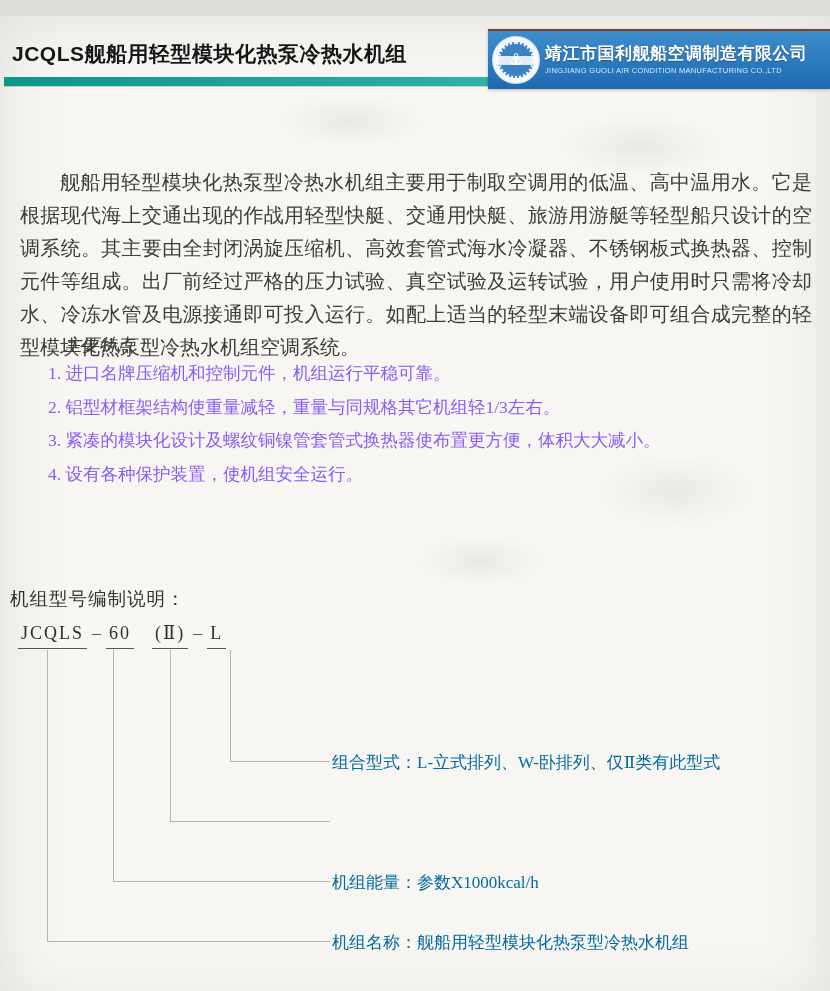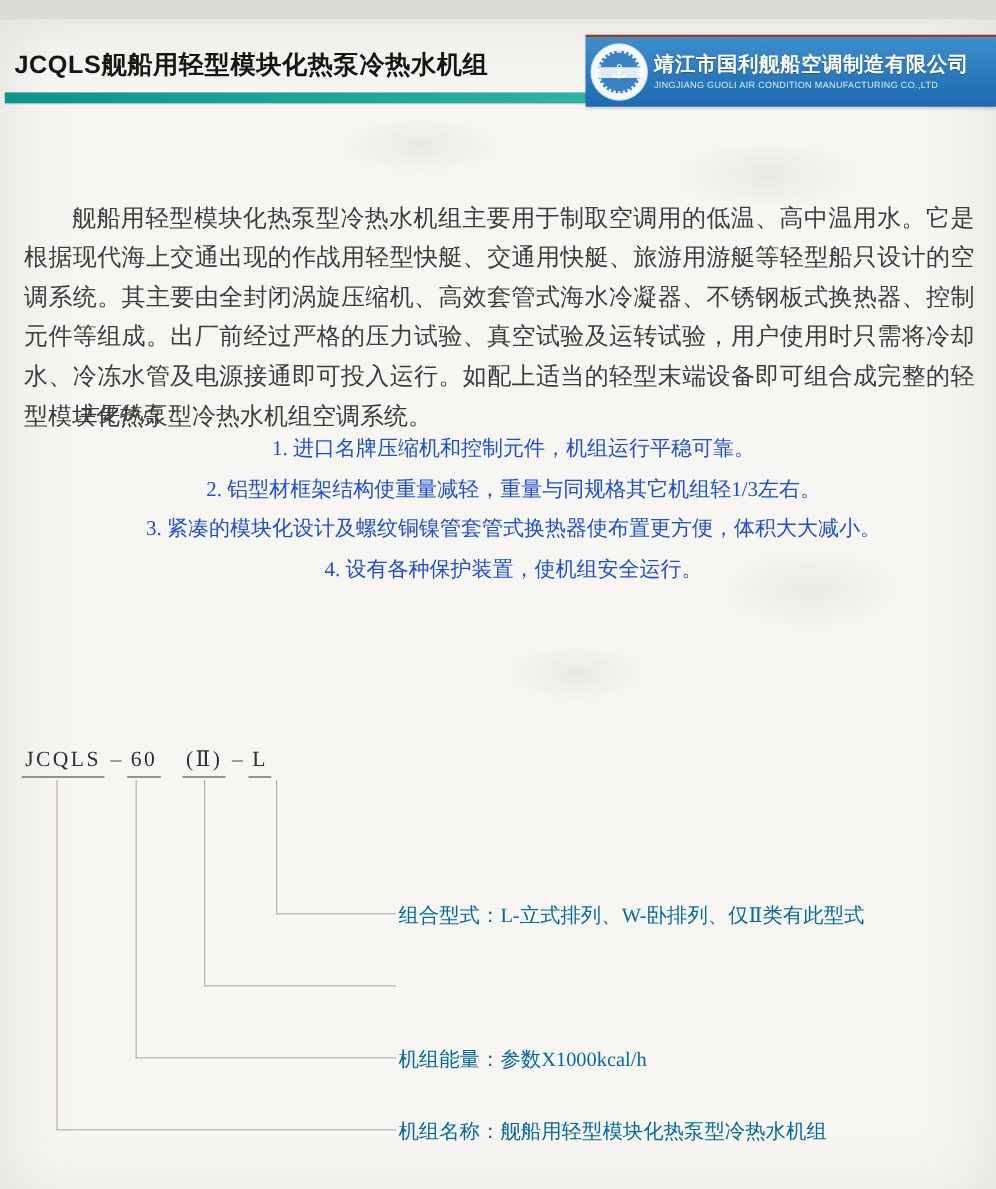--- a/index.html
+++ b/index.html
@@ -66,21 +66,21 @@
     position:absolute;left:20px;top:150px;width:792px;
     font-size:20px;line-height:33px;text-align:justify;
     text-indent:2em;color:#3d3c3a;margin:0;
   }
   .features-heading{
     position:absolute;left:64px;top:317px;
     font-size:17.5px;color:#3d3c3a;font-style:italic;
   }
   .features{
     position:absolute;left:48px;top:341px;width:760px;
-    font-size:17.5px;color:#1d4ed8;text-align:center;
+    font-size:17.5px;color:#8b5cf6;
   }
   .features .feature-item{line-height:33.5px;white-space:nowrap;}
   
   .model-heading{
     position:absolute;left:10px;top:570px;
     font-size:18.5px;color:#333;letter-spacing:1px;
   }
   .model-code{
     position:absolute;left:18px;top:606px;
     font-size:18px;color:#2f2f2f;white-space:nowrap;
@@ -124,20 +124,21 @@
   <p class="intro">舰船用轻型模块化热泵型冷热水机组主要用于制取空调用的低温、高中温用水。它是根据现代海上交通出现的作战用轻型快艇、交通用快艇、旅游用游艇等轻型船只设计的空调系统。其主要由全封闭涡旋压缩机、高效套管式海水冷凝器、不锈钢板式换热器、控制元件等组成。出厂前经过严格的压力试验、真空试验及运转试验，用户使用时只需将冷却水、冷冻水管及电源接通即可投入运行。如配上适当的轻型末端设备即可组合成完整的轻型模块化热泵型冷热水机组空调系统。</p>
 
   <div class="features-heading">主要特点：</div>
   <div class="features">
     <div class="feature-item">1. 进口名牌压缩机和控制元件，机组运行平稳可靠。</div>
     <div class="feature-item">2. 铝型材框架结构使重量减轻，重量与同规格其它机组轻1/3左右。</div>
     <div class="feature-item">3. 紧凑的模块化设计及螺纹铜镍管套管式换热器使布置更方便，体积大大减小。</div>
     <div class="feature-item">4. 设有各种保护装置，使机组安全运行。</div>
   </div>
 
+  <div class="model-heading">机组型号编制说明：</div>
 
   <div class="model-code">
     <span class="code-part">JCQLS</span><span class="code-sep">–</span><span class="code-part">60</span><span class="code-part gap-wide">(Ⅱ)</span><span class="code-sep">–</span><span class="code-part">L</span>
   </div>
 
   <div class="cline" style="left:47px;top:634px;width:1px;height:292px;"></div>
   <div class="cline" style="left:47px;top:925px;width:283px;height:1px;"></div>
 
   <div class="cline" style="left:113px;top:634px;width:1px;height:232px;"></div>
   <div class="cline" style="left:113px;top:865px;width:217px;height:1px;"></div>

